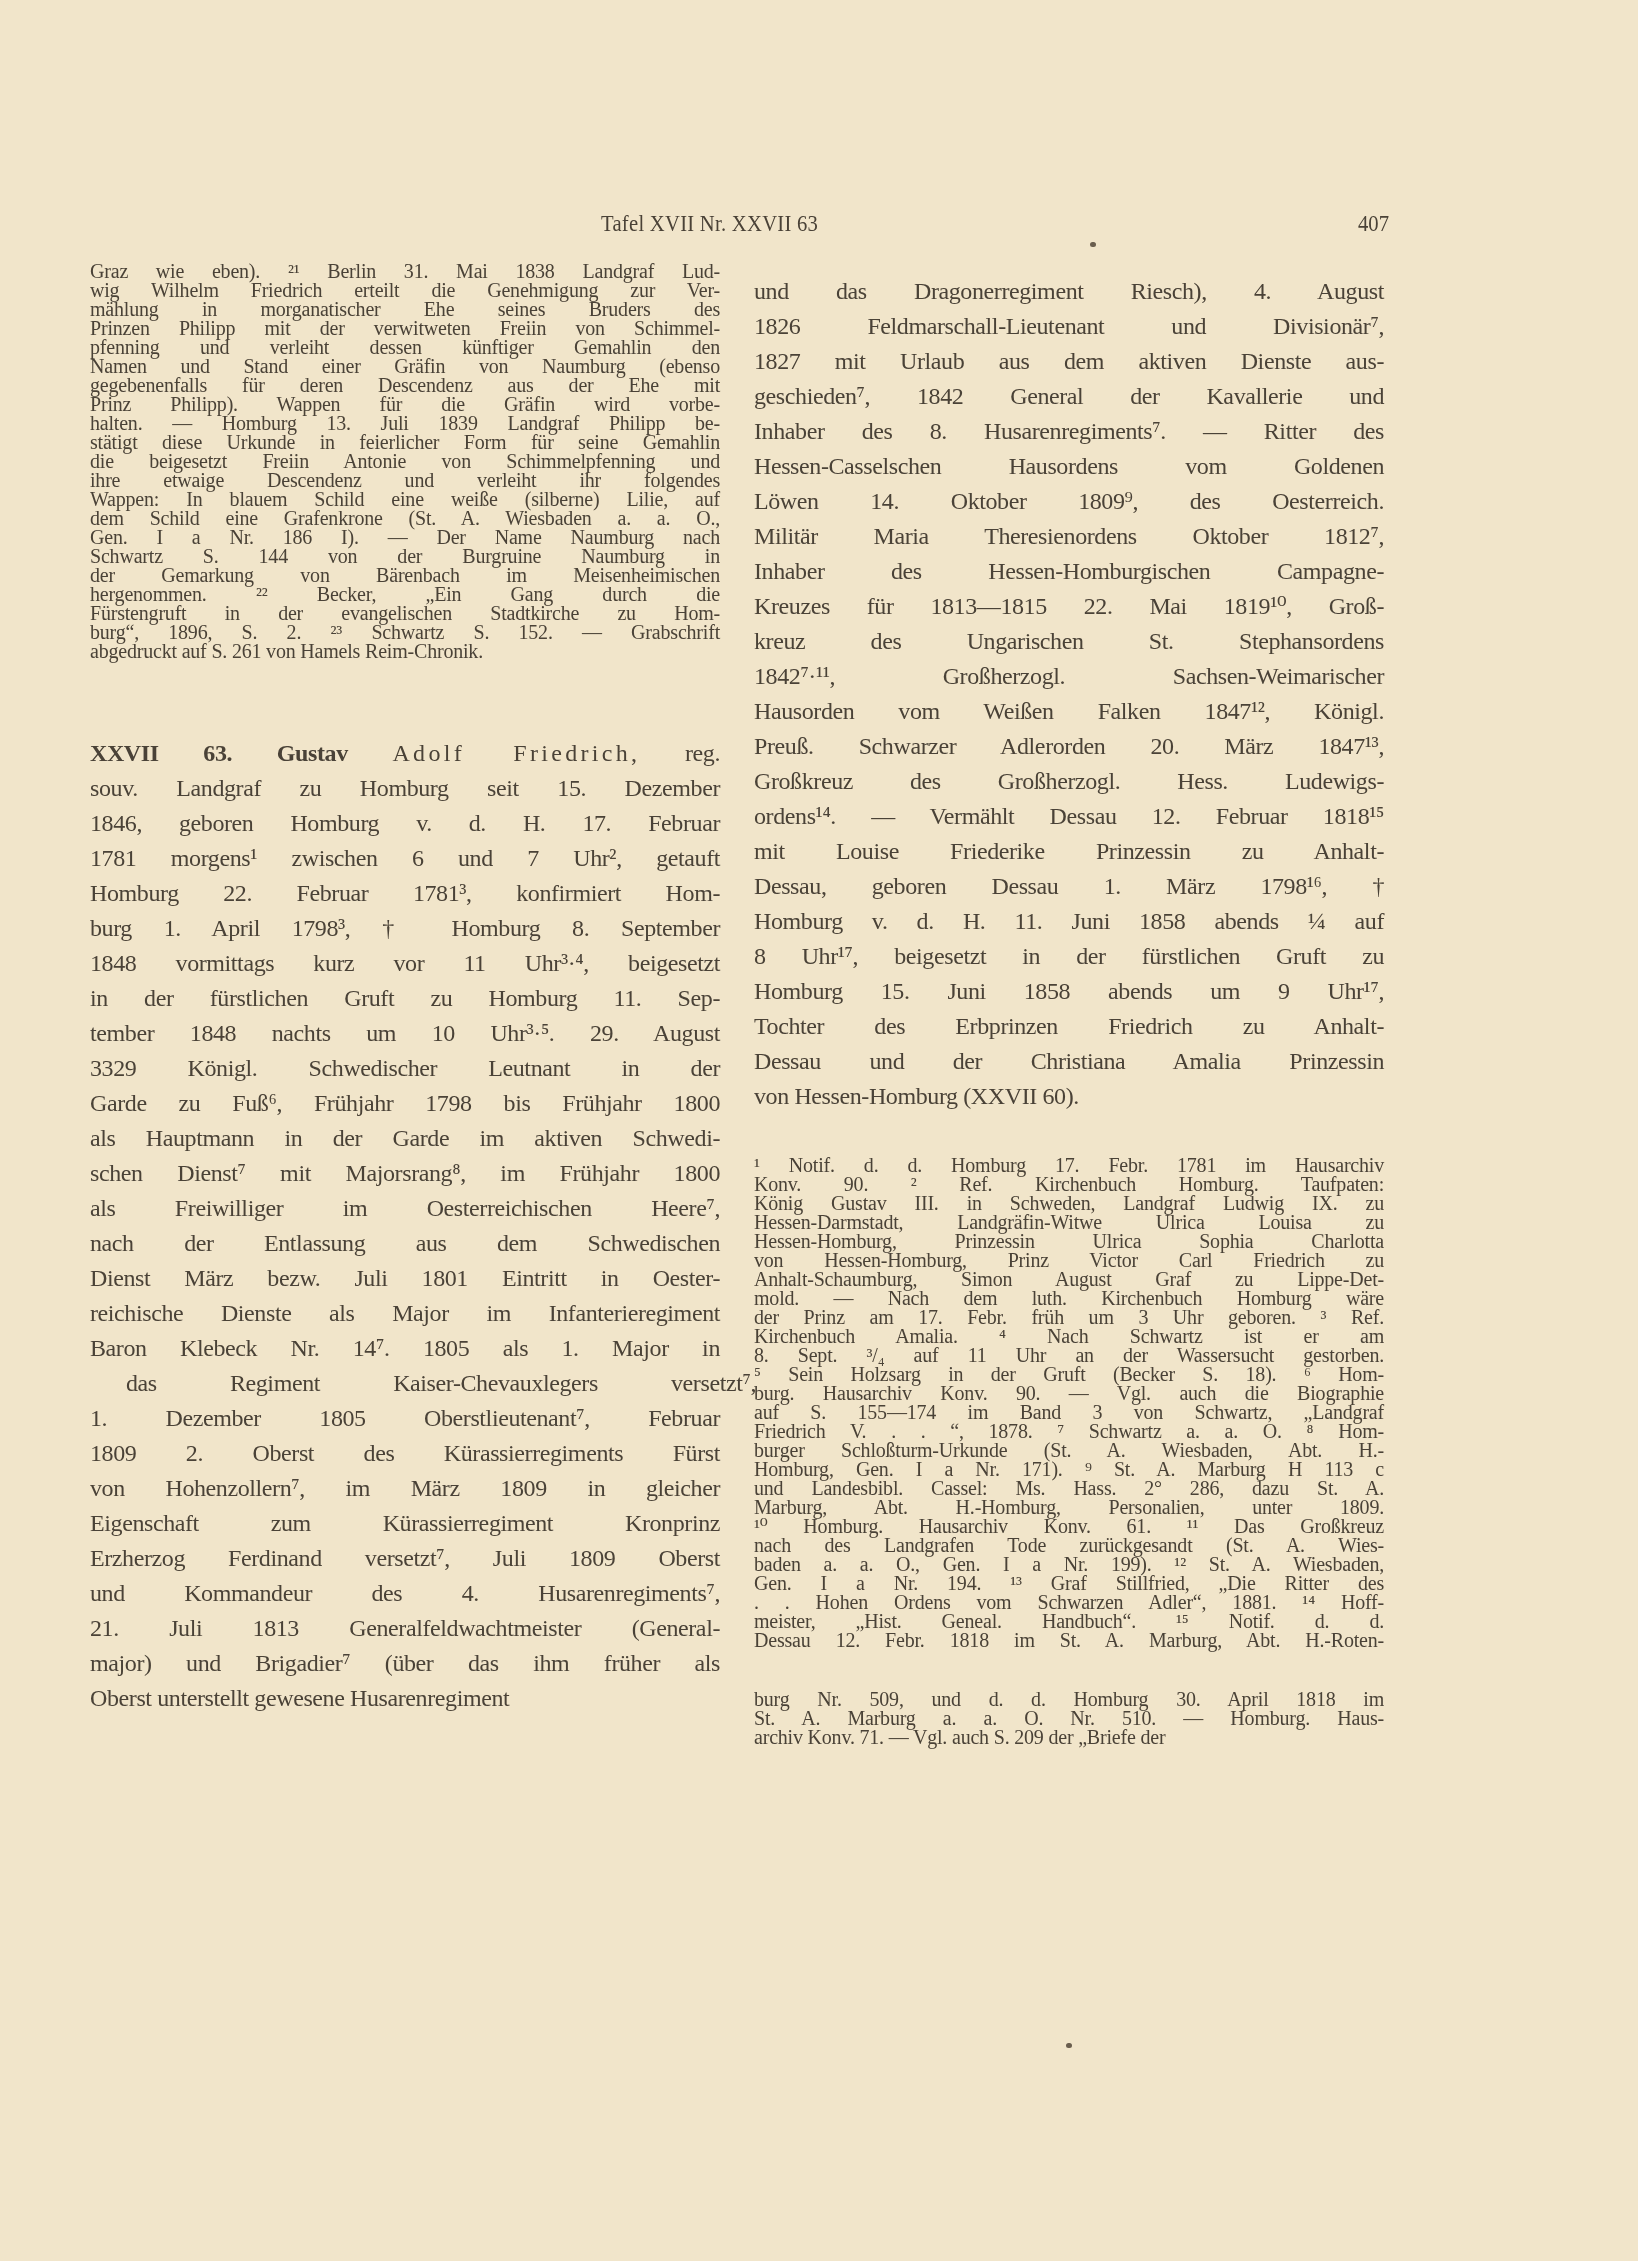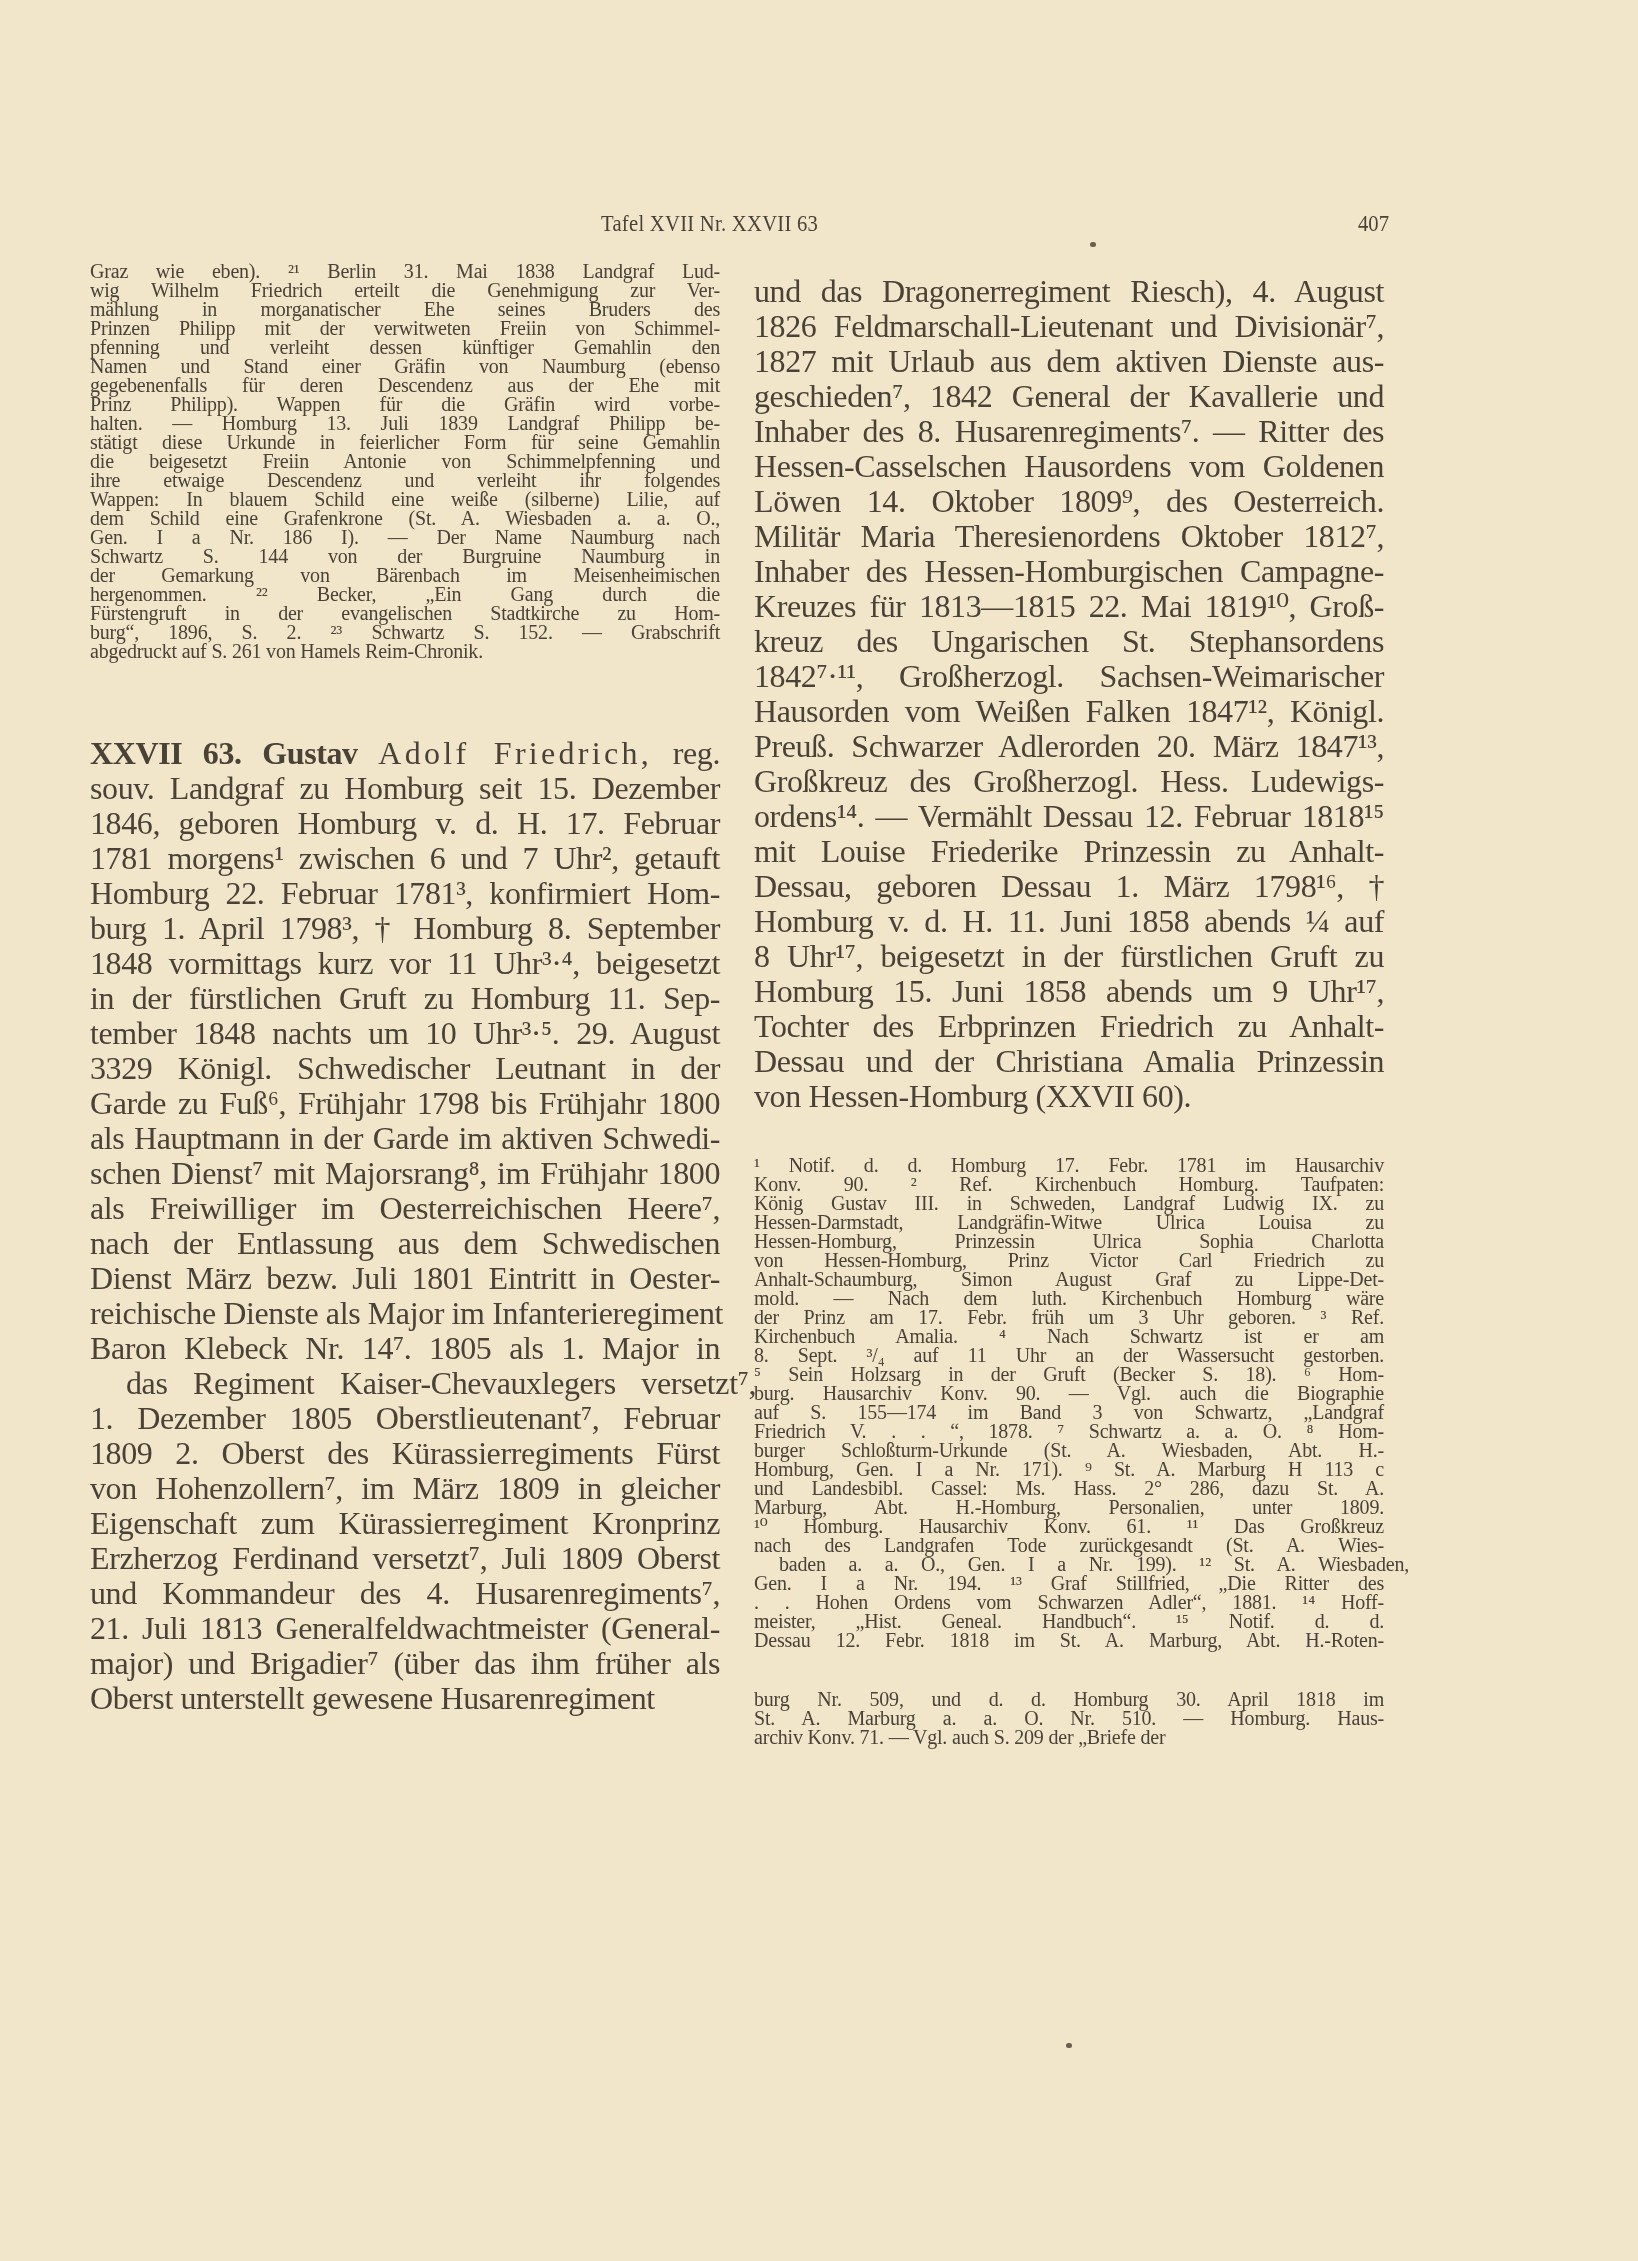--- a/index.html
+++ b/index.html
@@ -35,21 +35,21 @@
     text-align: justify;
     text-align-last: justify;
     transform-origin: left top;
   }
   .fn .line {
     font-size: 20px; line-height: 19px; height: 19px;
     letter-spacing: -0.2px;
   }
   .fn .line.last { text-align-last: left; }
   .main .line {
-    font-size: 32px; line-height: 35px; height: 35px;
+    font-size: 24px; line-height: 35px; height: 35px;
     letter-spacing: -0.4px;
   }
   .main .line.last { text-align-last: left; }
   .spacer-left { height: 75px; }
   .spacer-right { height: 42px; }
   .fn-block-right { margin-top: 0; }
   .entry-heading-num { font-weight: bold; }
   .spaced { letter-spacing: 3.3px; }
   .speck {
     position: absolute; width: 6px; height: 4.6px; border-radius: 2.6px;
@@ -174,21 +174,21 @@
       <span class="line" style="display: block; width: 630px;">⁵ Sein Holzsarg in der Gruft (Becker S. 18).   ⁶ Hom-</span>
       <span class="line" style="display: block; width: 630px;">burg. Hausarchiv Konv. 90. — Vgl. auch die Biographie</span>
       <span class="line" style="display: block; width: 630px;">auf S. 155—174 im Band 3 von Schwartz, „Landgraf</span>
       <span class="line" style="display: block; width: 630px;">Friedrich V. . . “, 1878.  ⁷ Schwartz a. a. O.   ⁸ Hom-</span>
       <span class="line" style="display: block; width: 630px;">burger Schloßturm-Urkunde (St. A. Wiesbaden, Abt. H.-</span>
       <span class="line" style="display: block; width: 630px;">Homburg, Gen. I a Nr. 171).   ⁹ St. A. Marburg H 113 c</span>
       <span class="line" style="display: block; width: 630px;">und Landesbibl. Cassel: Ms. Hass. 2° 286, dazu St. A.</span>
       <span class="line" style="display: block; width: 630px;">Marburg, Abt. H.-Homburg, Personalien, unter 1809.</span>
       <span class="line" style="display: block; width: 630px;">¹⁰ Homburg. Hausarchiv Konv. 61.    ¹¹ Das Großkreuz</span>
       <span class="line" style="display: block; width: 630px;">nach des Landgrafen Tode zurückgesandt (St. A. Wies-</span>
-      <span class="line" style="display: block; width: 630px; margin-left: 25px;">baden a. a. O., Gen. I a Nr. 199).  ¹² St. A. Wiesbaden,</span>
+      <span class="line" style="display: block; width: 630px;">baden a. a. O., Gen. I a Nr. 199).  ¹² St. A. Wiesbaden,</span>
       <span class="line" style="display: block; width: 630px;">Gen. I a Nr. 194.   ¹³ Graf Stillfried, „Die Ritter des</span>
       <span class="line" style="display: block; width: 630px;">. . Hohen Ordens vom Schwarzen Adler“, 1881.  ¹⁴ Hoff-</span>
       <span class="line" style="display: block; width: 630px;">meister, „Hist. Geneal. Handbuch“.    ¹⁵ Notif. d. d.</span>
       <span class="line" style="display: block; width: 630px;">Dessau 12. Febr. 1818 im St. A. Marburg, Abt. H.-Roten-</span>
       <span class="line" style="display: block; width: 630px; margin-top: 40px;">burg Nr. 509, und d. d. Homburg 30. April 1818 im</span>
       <span class="line" style="display: block; width: 630px;">St. A. Marburg a. a. O. Nr. 510. — Homburg. Haus-</span>
       <span class="line last" style="display: block; width: auto;">archiv Konv. 71. — Vgl. auch S. 209 der „Briefe der</span>
     </div>
 </div>
 

